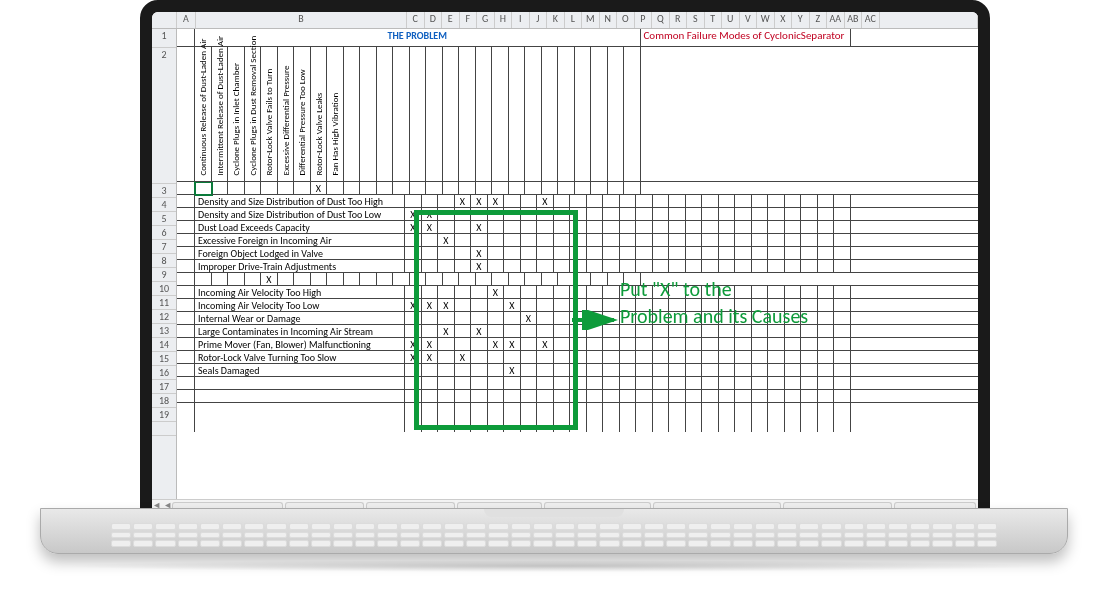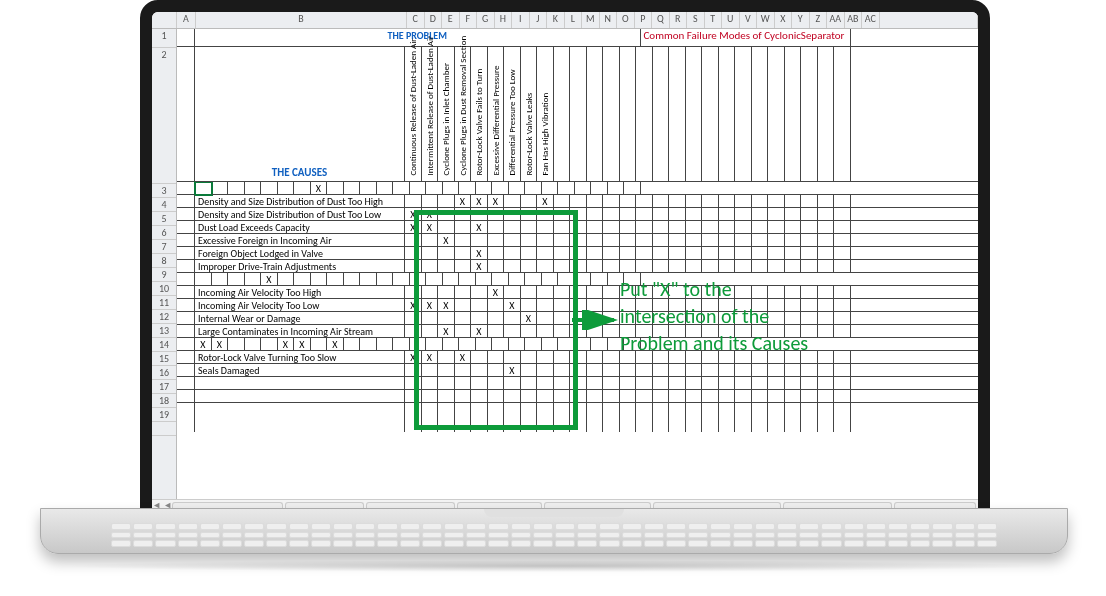--- a/index.html
+++ b/index.html
@@ -138,23 +138,20 @@
           </div>
       <div class="cells" id="cells">
             <div class="row r1">
               <div class="cell cA"></div>
               <div class="cell problem-hdr" style="width:445.5px">THE PROBLEM</div>
               <div class="cell cB title-red">Common Failure Modes of CyclonicSeparator</div>
               <div class="tail"></div>
             </div>
             <div class="row rtall">
               <div class="cell cA"></div>
-              <div class="cell cB" style="position:relative">
-                <div class="causes-hdr" style="position:absolute;bottom:2px;left:0;right:0;">THE CAUSES</div>
-              </div>
               <div class="cell cX" style="position:relative;overflow:visible">
                 <div class="vtext">Continuous Release of Dust-Laden Air</div>
               </div>
               <div class="cell cX" style="position:relative;overflow:visible">
                 <div class="vtext">Intermittent Release of Dust-Laden Air</div>
               </div>
               <div class="cell cX" style="position:relative;overflow:visible">
                 <div class="vtext">Cyclone Plugs in Inlet Chamber</div>
               </div>
               <div class="cell cX" style="position:relative;overflow:visible">
@@ -572,20 +569,21 @@
               <div class="cell cX "></div>
               <div class="cell cX "></div>
               <div class="cell cX "></div>
               <div class="cell cX "></div>
               <div class="cell cX "></div>
               <div class="cell cX "></div>
               <div class="tail"></div>
             </div>
             <div class="row">
               <div class="cell cA"></div>
+              <div class="cell cB">Prime Mover (Fan, Blower) Malfunctioning</div>
               <div class="cell cX">X</div>
               <div class="cell cX">X</div>
               <div class="cell cX"></div>
               <div class="cell cX"></div>
               <div class="cell cX"></div>
               <div class="cell cX">X</div>
               <div class="cell cX">X</div>
               <div class="cell cX"></div>
               <div class="cell cX">X</div>
               <div class="cell cX "></div>
@@ -793,21 +791,20 @@
         <defs>
           <marker id="ah" markerWidth="10" markerHeight="10" refX="8" refY="3" orient="auto">
             <path d="M0,0 L0,6 L9,3 z" fill="#0d9b3a"></path>
           </marker>
         </defs>
   <line x1="2" y1="10" x2="44" y2="10" stroke="#0d9b3a" stroke-width="4" marker-end="url(#ah)"></line>
       </svg>
 </div>
 <div class="annot" id="annot" style="left: 620px; top: 276px;">
   <div>Put "X" to the</div>
-  <div>intersection of the</div>
   <div>Problem and its Causes</div>
 </div>
 
 <div class="laptop-base">
   <div class="notch"></div>
   <div class="keys" id="keys">
         <span></span>
         <span></span>
         <span></span>
         <span></span>

